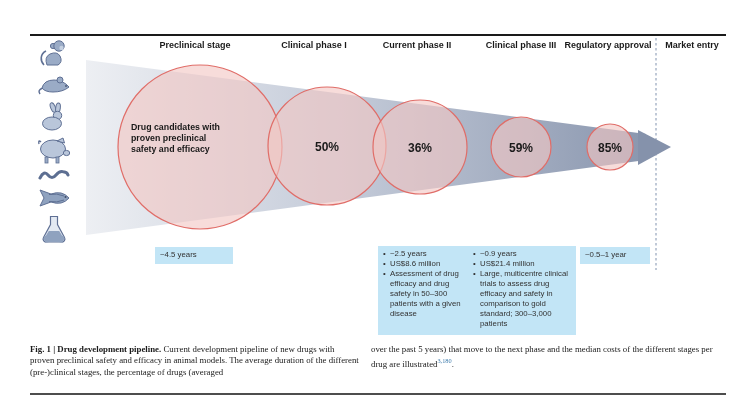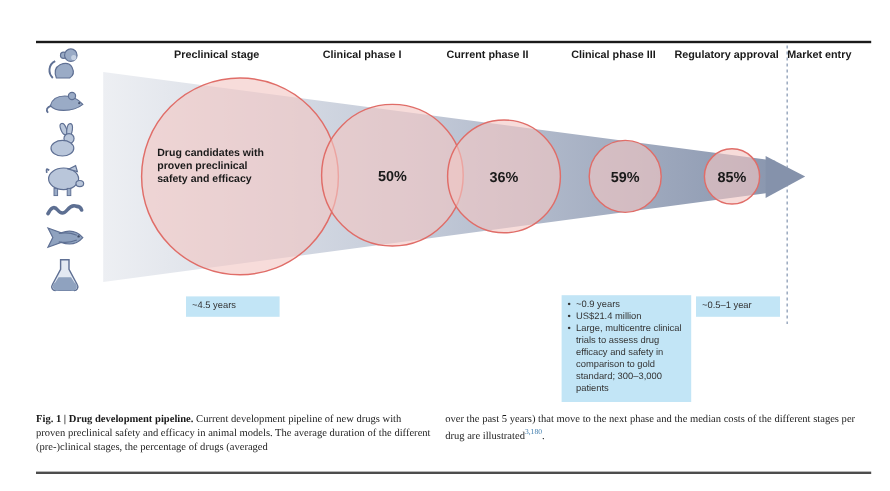--- a/index.html
+++ b/index.html
@@ -5,21 +5,21 @@
   html,body{margin:0;padding:0;background:#ffffff;}
   .page{
     position:relative;width:742px;height:409px;background:#ffffff;
     font-family:"Liberation Sans",sans-serif;overflow:hidden;
   }
   .rule-top{position:absolute;left:30px;top:34px;width:696px;height:1.5px;background:#1a1a1a;}
   .rule-bottom{position:absolute;left:30px;top:393px;width:696px;height:2px;background:#4d4d4d;}
 
   .stage-label{
     position:absolute;top:40px;font-size:9px;font-weight:700;color:#1a1a1a;
-    text-align:left;letter-spacing:0;line-height:10px;
+    text-align:center;letter-spacing:0;line-height:10px;
   }
   .st0{left:145px;width:100px;}
   .st1{left:269px;width:90px;}
   .st2{left:372px;width:90px;}
   .st3{left:476px;width:90px;}
   .st4{left:562px;width:92px;}
   .st5{left:656px;width:72px;}
 
   .diagram-svg{position:absolute;left:0;top:0;pointer-events:none;}
 
@@ -140,20 +140,27 @@
       <path d="M9.5,2.5 h7 v8 l7,13 a3,3 0 0 1 -3,4.5 H5.5 a3,3 0 0 1 -3,-4.5 l7,-13 z" fill="#e3e9f2" stroke="#5f7094" stroke-width="1.2"></path>
       <path d="M5,21.5 l2.8,-4.5 h10.4 l2.8,4.5 a3,3 0 0 1 -3,6.5 H8 a3,3 0 0 1 -3,-6.5 z" fill="#8fa2bf"></path>
     </svg>
   </div>
 
   <div class="info-box ib0">
     <span>~4.5 years</span>
   </div>
 
 
+  <div class="info-box ib2">
+    <ul>
+      <li>~2.5 years</li>
+      <li>US$8.6 million</li>
+      <li>Assessment of drug efficacy and drug safety in 50–300 patients with a given disease</li>
+    </ul>
+  </div>
 
   <div class="info-box ib3">
     <ul>
       <li>~0.9 years</li>
       <li>US$21.4 million</li>
       <li>Large, multicentre clinical trials to assess drug efficacy and safety in comparison to gold standard; 300–3,000 patients</li>
     </ul>
   </div>
 
   <div class="info-box ib4">

